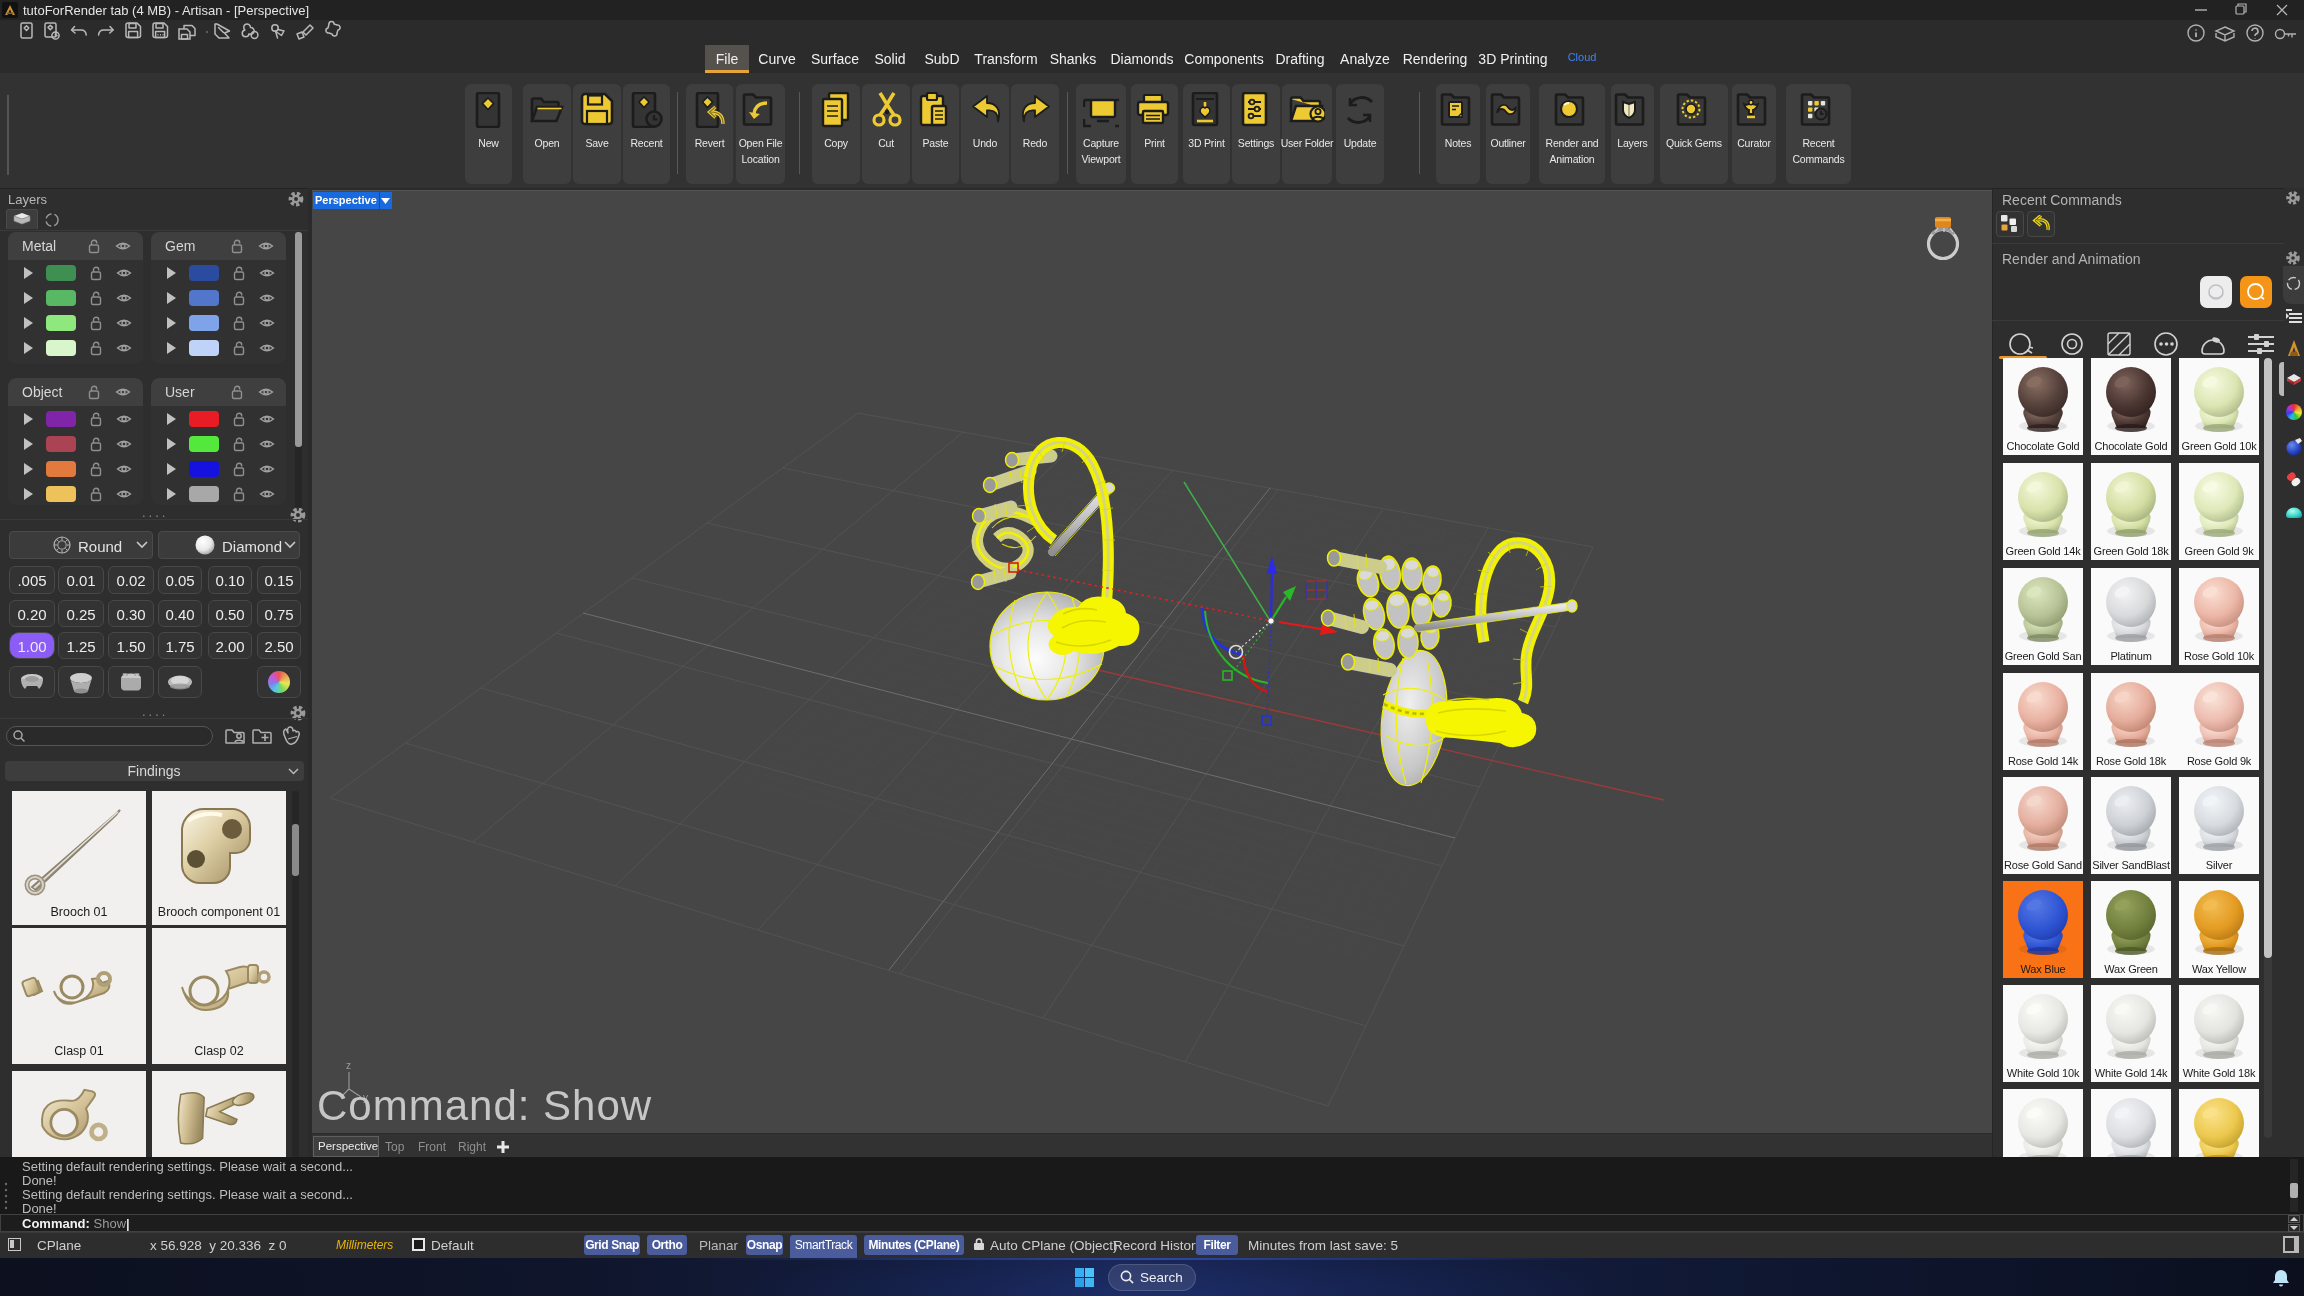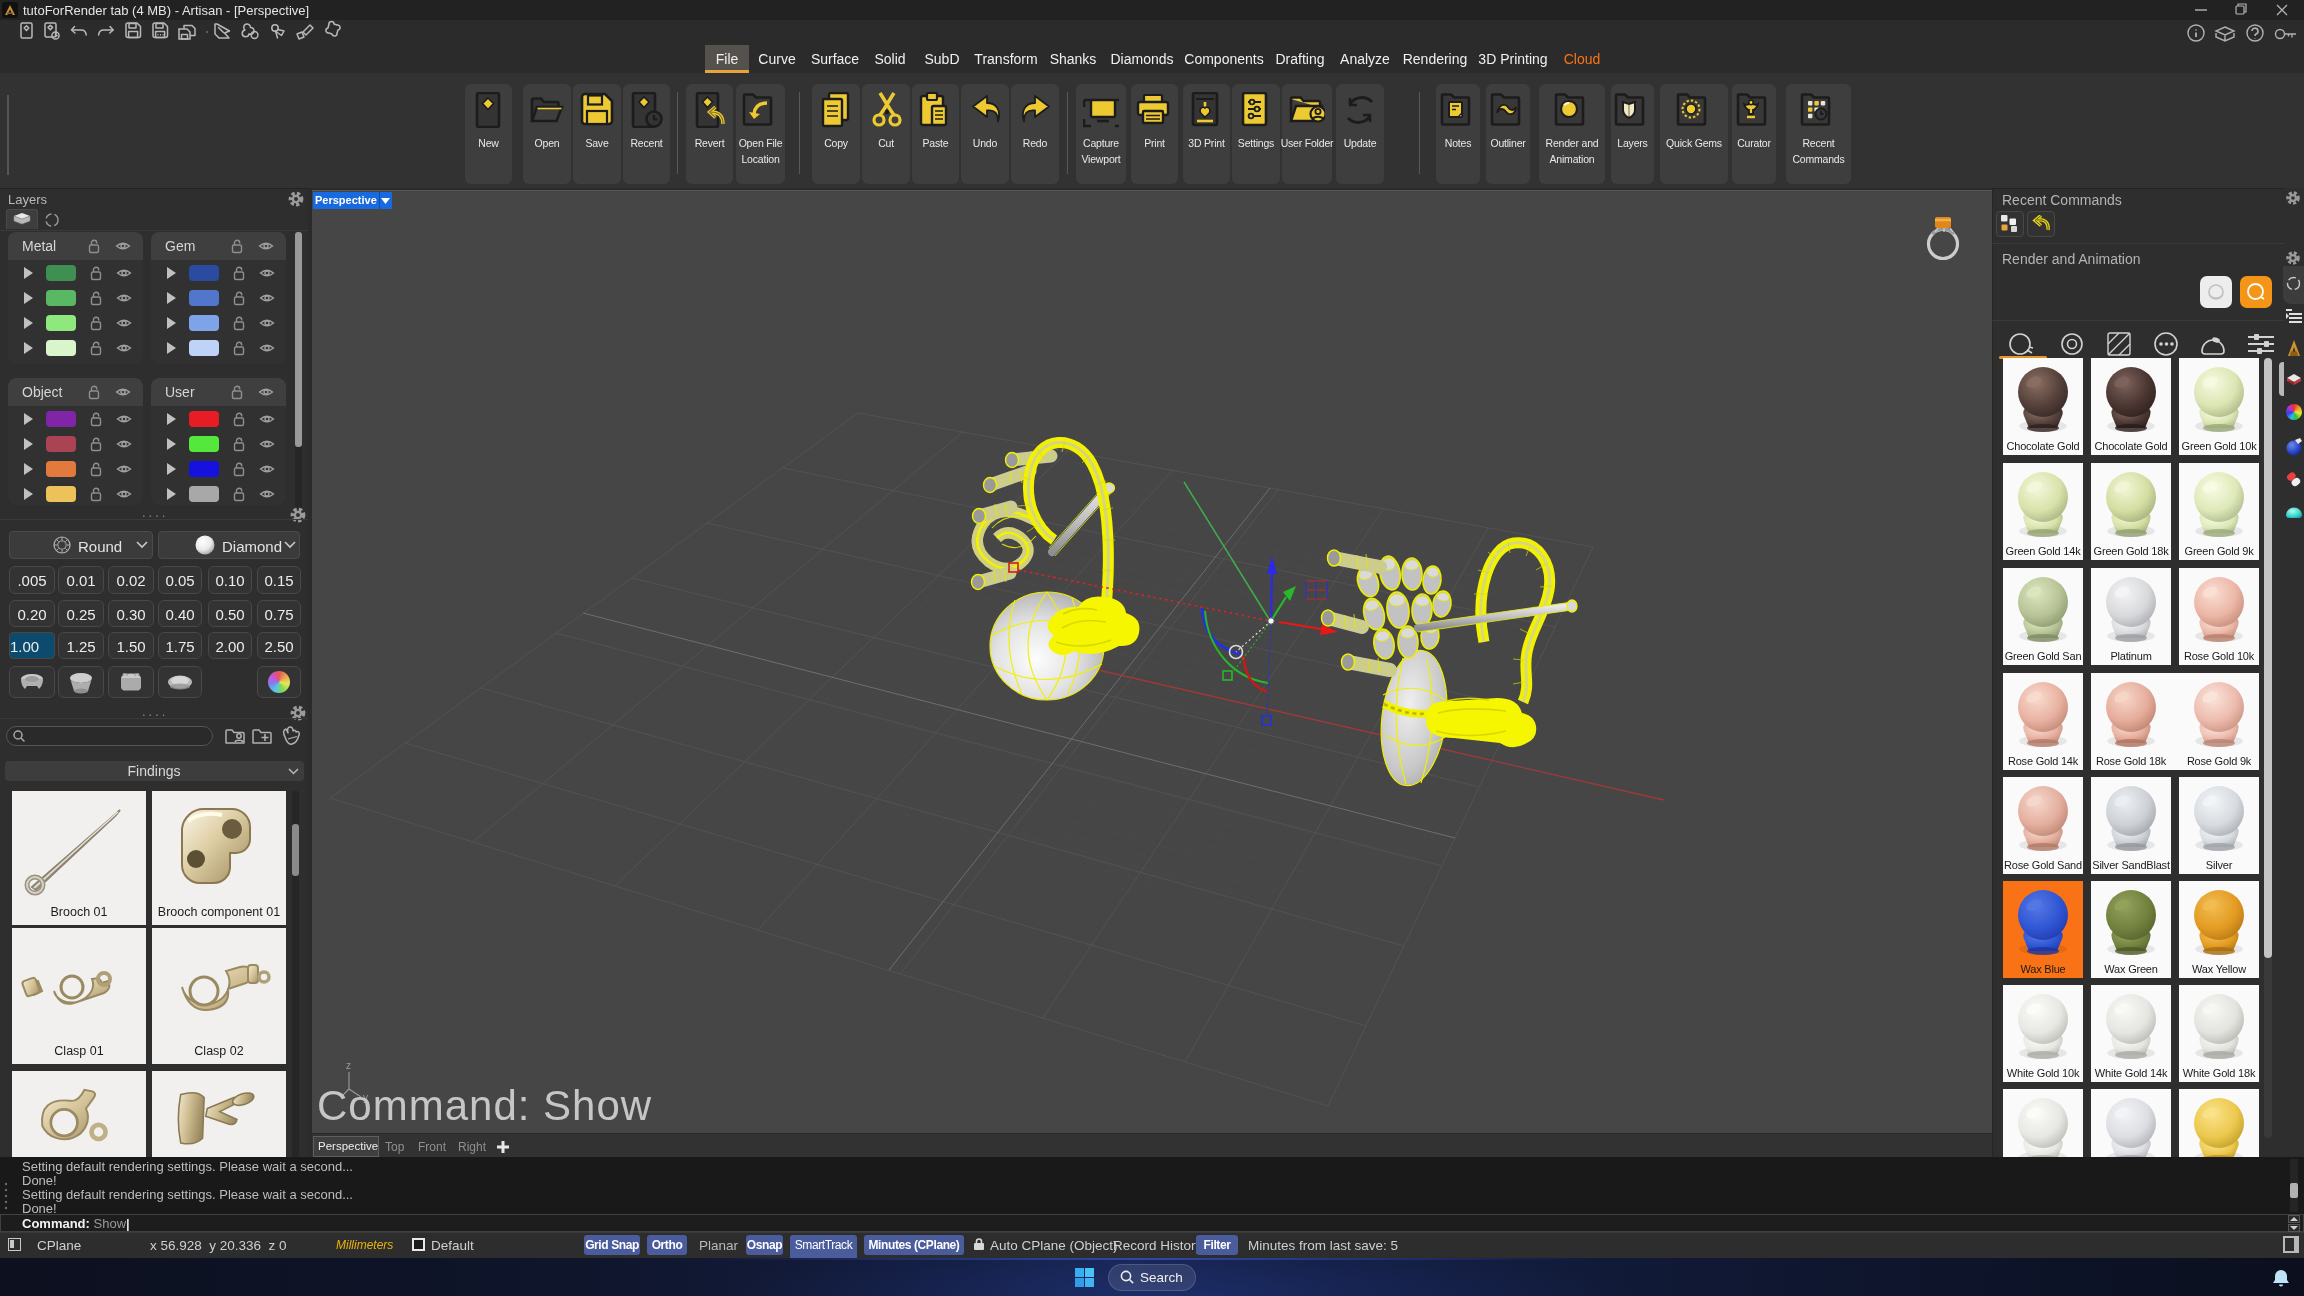--- a/index.html
+++ b/index.html
@@ -101,21 +101,21 @@
     <div class="txt" style="left:890px;top:7px;transform:translateX(-50%);font-size:14px;color:#f0f0f0">Solid</div>
     <div class="txt" style="left:942px;top:7px;transform:translateX(-50%);font-size:14px;color:#f0f0f0">SubD</div>
     <div class="txt" style="left:1006px;top:7px;transform:translateX(-50%);font-size:14px;color:#f0f0f0">Transform</div>
     <div class="txt" style="left:1073px;top:7px;transform:translateX(-50%);font-size:14px;color:#f0f0f0">Shanks</div>
     <div class="txt" style="left:1142px;top:7px;transform:translateX(-50%);font-size:14px;color:#f0f0f0">Diamonds</div>
     <div class="txt" style="left:1224px;top:7px;transform:translateX(-50%);font-size:14px;color:#f0f0f0">Components</div>
     <div class="txt" style="left:1300px;top:7px;transform:translateX(-50%);font-size:14px;color:#f0f0f0">Drafting</div>
     <div class="txt" style="left:1365px;top:7px;transform:translateX(-50%);font-size:14px;color:#f0f0f0">Analyze</div>
     <div class="txt" style="left:1435px;top:7px;transform:translateX(-50%);font-size:14px;color:#f0f0f0">Rendering</div>
     <div class="txt" style="left:1513px;top:7px;transform:translateX(-50%);font-size:14px;color:#f0f0f0">3D Printing</div>
-    <div class="txt" style="left:1582px;top:7px;transform:translateX(-50%);font-size:14px;color:#f97316">Cloud</div>
+    <div class="txt" style="left:1582px;top:7px;transform:translateX(-50%);font-size:11px;color:#3b82f6">Cloud</div>
   </div>
 <div class="abs" style="left:0;top:73px;width:2304px;height:115px;background:#323232"></div>
 <div class="abs" style="left:7px;top:95px;width:2px;height:80px;background:#555"></div>
 <div class="abs" style="left:677px;top:92px;width:1px;height:82px;background:#585858"></div>
 <div class="abs" style="left:799px;top:92px;width:1px;height:82px;background:#585858"></div>
 <div class="abs" style="left:1067px;top:92px;width:1px;height:82px;background:#585858"></div>
 <div class="abs" style="left:1419px;top:92px;width:1px;height:82px;background:#585858"></div>
 <div class="abs" style="left:465px;top:84px;width:47px;height:100px;background:#3e3e3e;border-radius:6px"></div>
 <svg class="abs" style="left:470px;top:92px" width="36" height="36" viewBox="0 0 36 36">
     <g transform="translate(7,1)">
@@ -608,21 +608,21 @@
 <div class="abs" style="left:108px;top:566px;width:46px;height:28px;background:#333333;border:1px solid #484848;border-radius:6px;text-align:center;line-height:28px;font-size:15px;color:#ececec">0.02</div>
 <div class="abs" style="left:158px;top:566px;width:44px;height:28px;background:#333333;border:1px solid #484848;border-radius:6px;text-align:center;line-height:28px;font-size:15px;color:#ececec">0.05</div>
 <div class="abs" style="left:208px;top:566px;width:44px;height:28px;background:#333333;border:1px solid #484848;border-radius:6px;text-align:center;line-height:28px;font-size:15px;color:#ececec">0.10</div>
 <div class="abs" style="left:257px;top:566px;width:44px;height:28px;background:#333333;border:1px solid #484848;border-radius:6px;text-align:center;line-height:28px;font-size:15px;color:#ececec">0.15</div>
 <div class="abs" style="left:9px;top:600px;width:46px;height:27px;background:#333333;border:1px solid #484848;border-radius:6px;text-align:center;line-height:27px;font-size:15px;color:#ececec">0.20</div>
 <div class="abs" style="left:58px;top:600px;width:46px;height:27px;background:#333333;border:1px solid #484848;border-radius:6px;text-align:center;line-height:27px;font-size:15px;color:#ececec">0.25</div>
 <div class="abs" style="left:108px;top:600px;width:46px;height:27px;background:#333333;border:1px solid #484848;border-radius:6px;text-align:center;line-height:27px;font-size:15px;color:#ececec">0.30</div>
 <div class="abs" style="left:158px;top:600px;width:44px;height:27px;background:#333333;border:1px solid #484848;border-radius:6px;text-align:center;line-height:27px;font-size:15px;color:#ececec">0.40</div>
 <div class="abs" style="left:208px;top:600px;width:44px;height:27px;background:#333333;border:1px solid #484848;border-radius:6px;text-align:center;line-height:27px;font-size:15px;color:#ececec">0.50</div>
 <div class="abs" style="left:257px;top:600px;width:44px;height:27px;background:#333333;border:1px solid #484848;border-radius:6px;text-align:center;line-height:27px;font-size:15px;color:#ececec">0.75</div>
-<div class="abs" style="left:9px;top:632px;width:46px;height:27px;background:#0c4a6e;border:1px solid #484848;border-radius:4px;text-align:left;line-height:27px;font-size:15px;color:#ececec">1.00</div>
+<div class="abs" style="left:9px;top:632px;width:46px;height:27px;background:#8b5cf6;border:1px solid #484848;border-radius:10px;text-align:center;line-height:27px;font-size:15px;color:#ececec">1.00</div>
 <div class="abs" style="left:58px;top:632px;width:46px;height:27px;background:#333333;border:1px solid #484848;border-radius:6px;text-align:center;line-height:27px;font-size:15px;color:#ececec">1.25</div>
 <div class="abs" style="left:108px;top:632px;width:46px;height:27px;background:#333333;border:1px solid #484848;border-radius:6px;text-align:center;line-height:27px;font-size:15px;color:#ececec">1.50</div>
 <div class="abs" style="left:158px;top:632px;width:44px;height:27px;background:#333333;border:1px solid #484848;border-radius:6px;text-align:center;line-height:27px;font-size:15px;color:#ececec">1.75</div>
 <div class="abs" style="left:208px;top:632px;width:44px;height:27px;background:#333333;border:1px solid #484848;border-radius:6px;text-align:center;line-height:27px;font-size:15px;color:#ececec">2.00</div>
 <div class="abs" style="left:257px;top:632px;width:44px;height:27px;background:#333333;border:1px solid #484848;border-radius:6px;text-align:center;line-height:27px;font-size:15px;color:#ececec">2.50</div>
 <div class="abs" style="left:9px;top:666px;width:46px;height:32px;background:#333333;border:1px solid #484848;border-radius:6px"></div>
 <div class="abs" style="left:58px;top:666px;width:46px;height:32px;background:#333333;border:1px solid #484848;border-radius:6px"></div>
 <div class="abs" style="left:108px;top:666px;width:46px;height:32px;background:#333333;border:1px solid #484848;border-radius:6px"></div>
 <div class="abs" style="left:158px;top:666px;width:44px;height:32px;background:#333333;border:1px solid #484848;border-radius:6px"></div>
 <svg class="abs" style="left:18px;top:671px" width="28" height="24">

